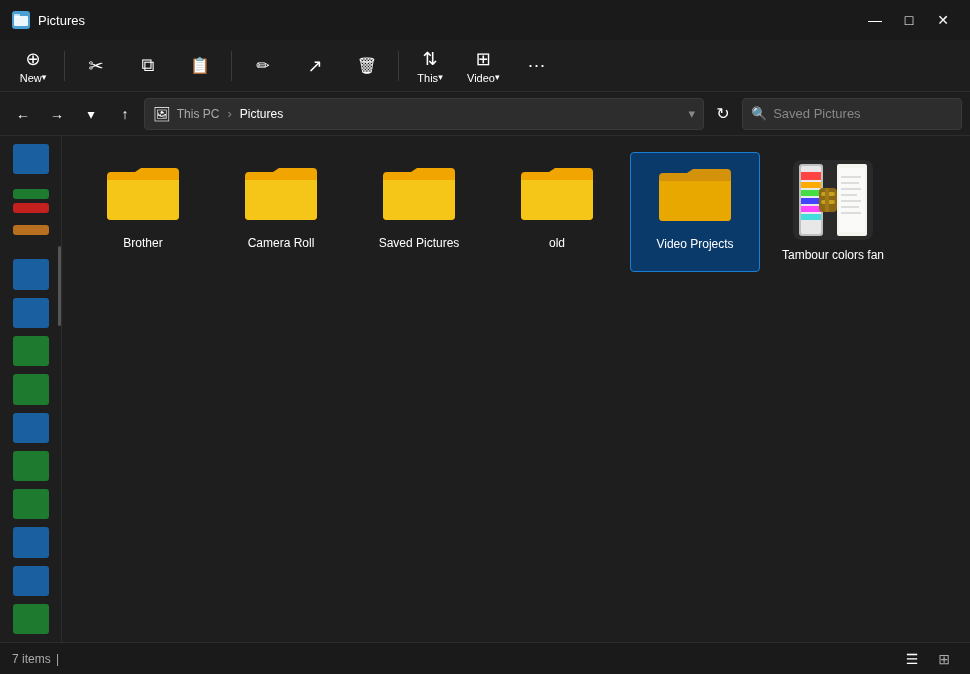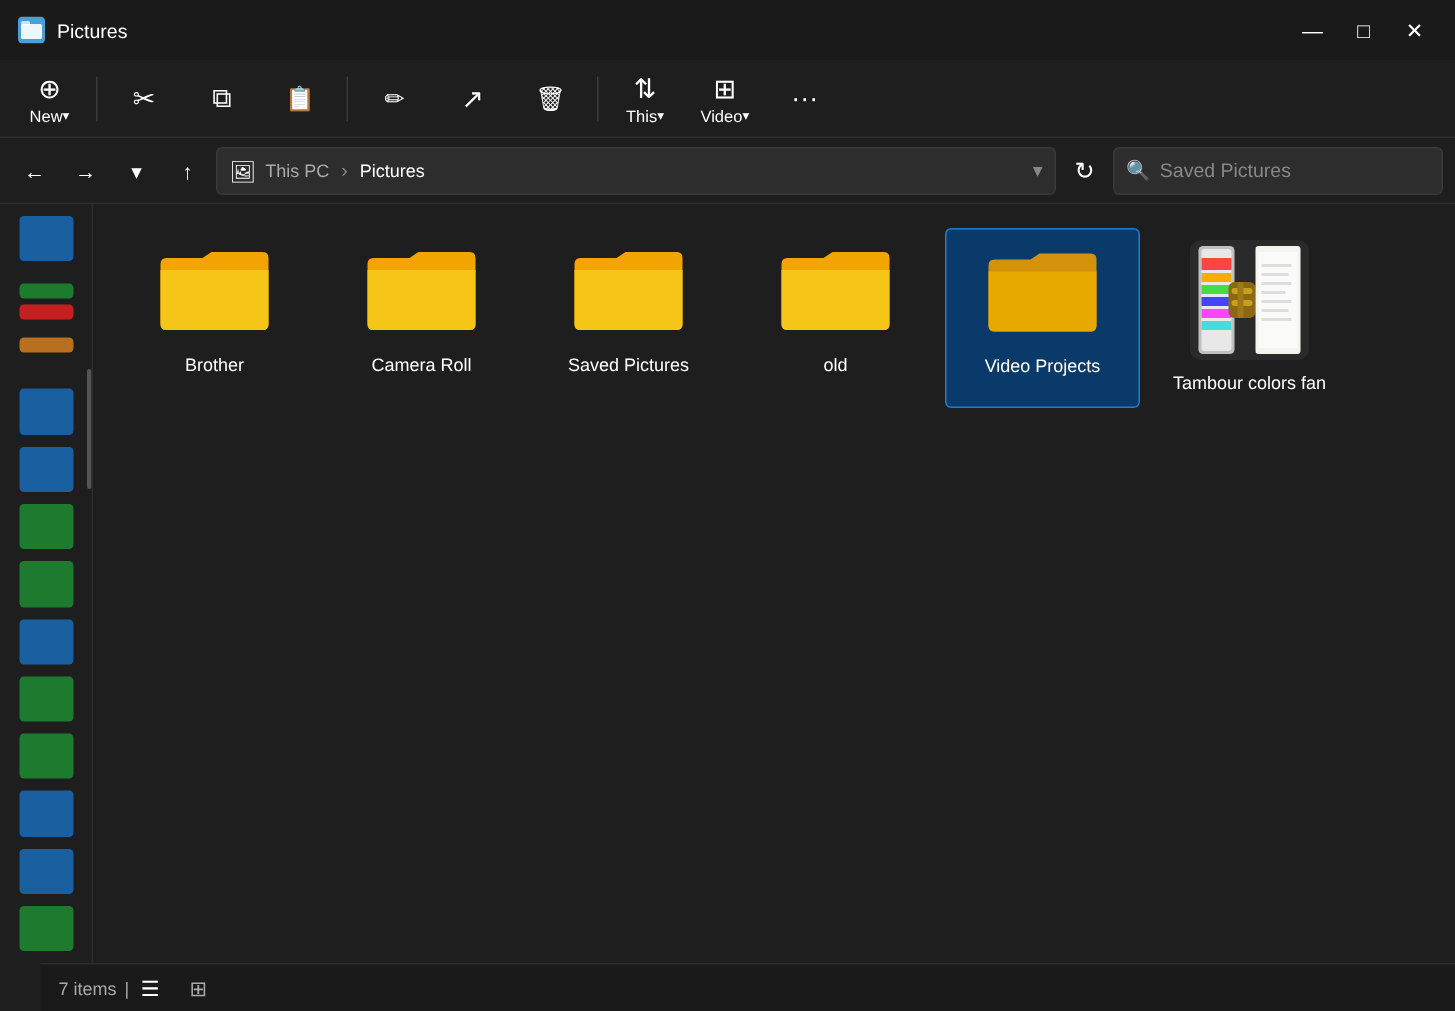--- a/index.html
+++ b/index.html
@@ -258,23 +258,23 @@
       position: absolute;
       bottom: 0;
       left: 0;
       right: 0;
       height: 32px;
       background: #1a1a1a;
       border-top: 1px solid #2d2d2d;
       display: flex;
       align-items: center;
       padding: 0 12px;
+      justify-content: space-between;
       font-size: 12px;
       color: #aaa;
-      margin-left: 27px;
     }
     .status-bar-right {
       display: flex;
       gap: 4px;
     }
     .view-btn {
       width: 28px;
       height: 28px;
       background: transparent;
       border: none;

